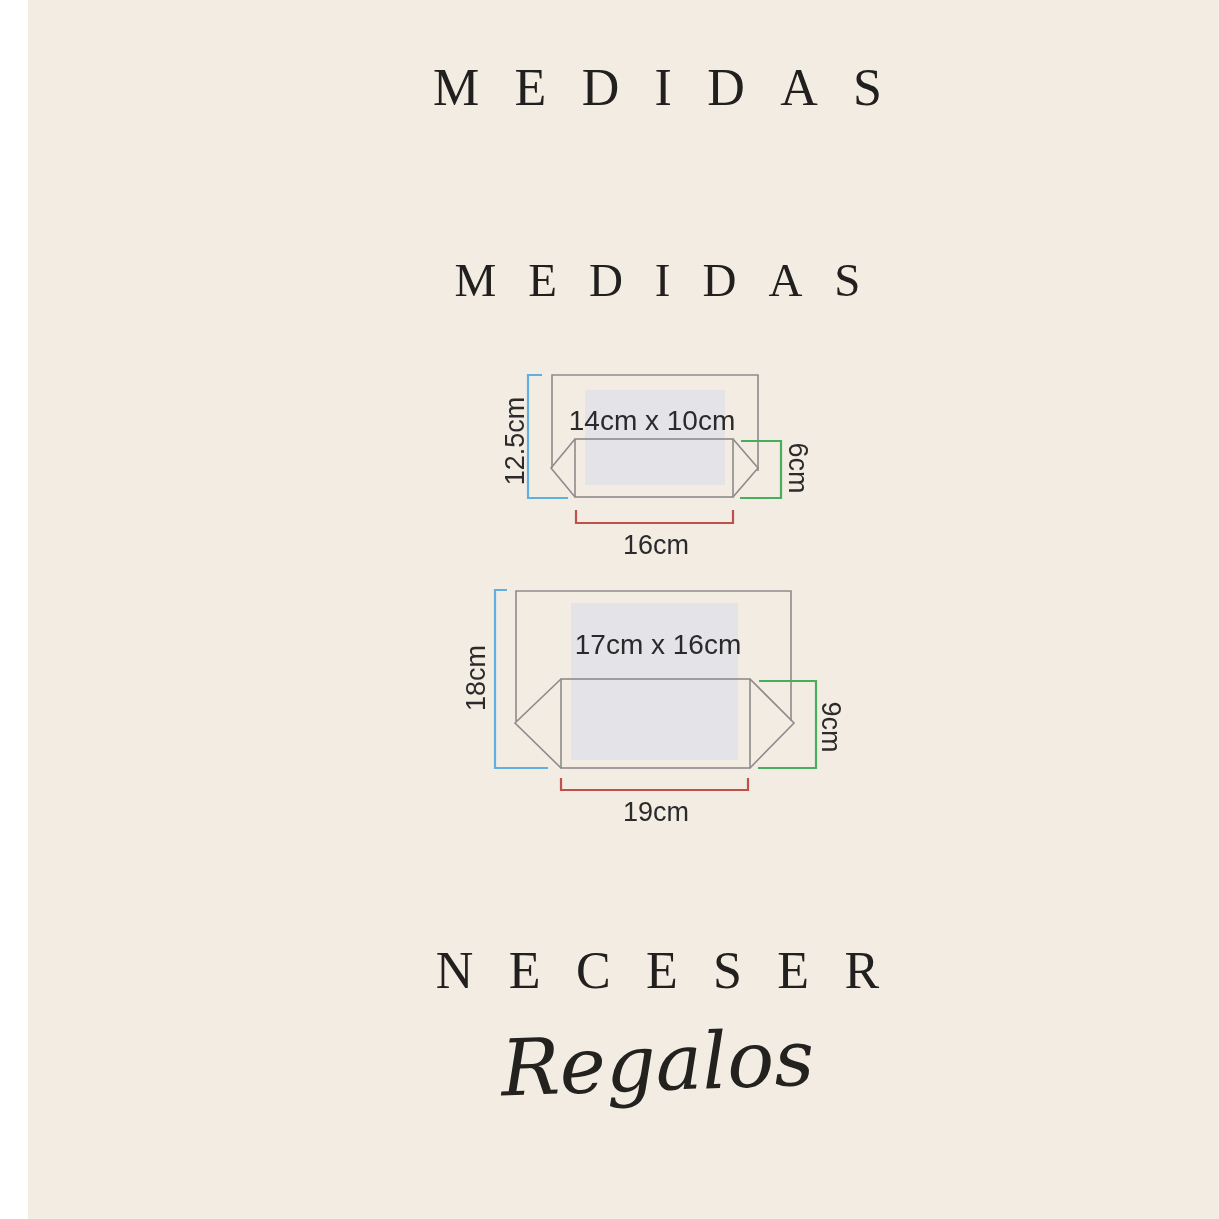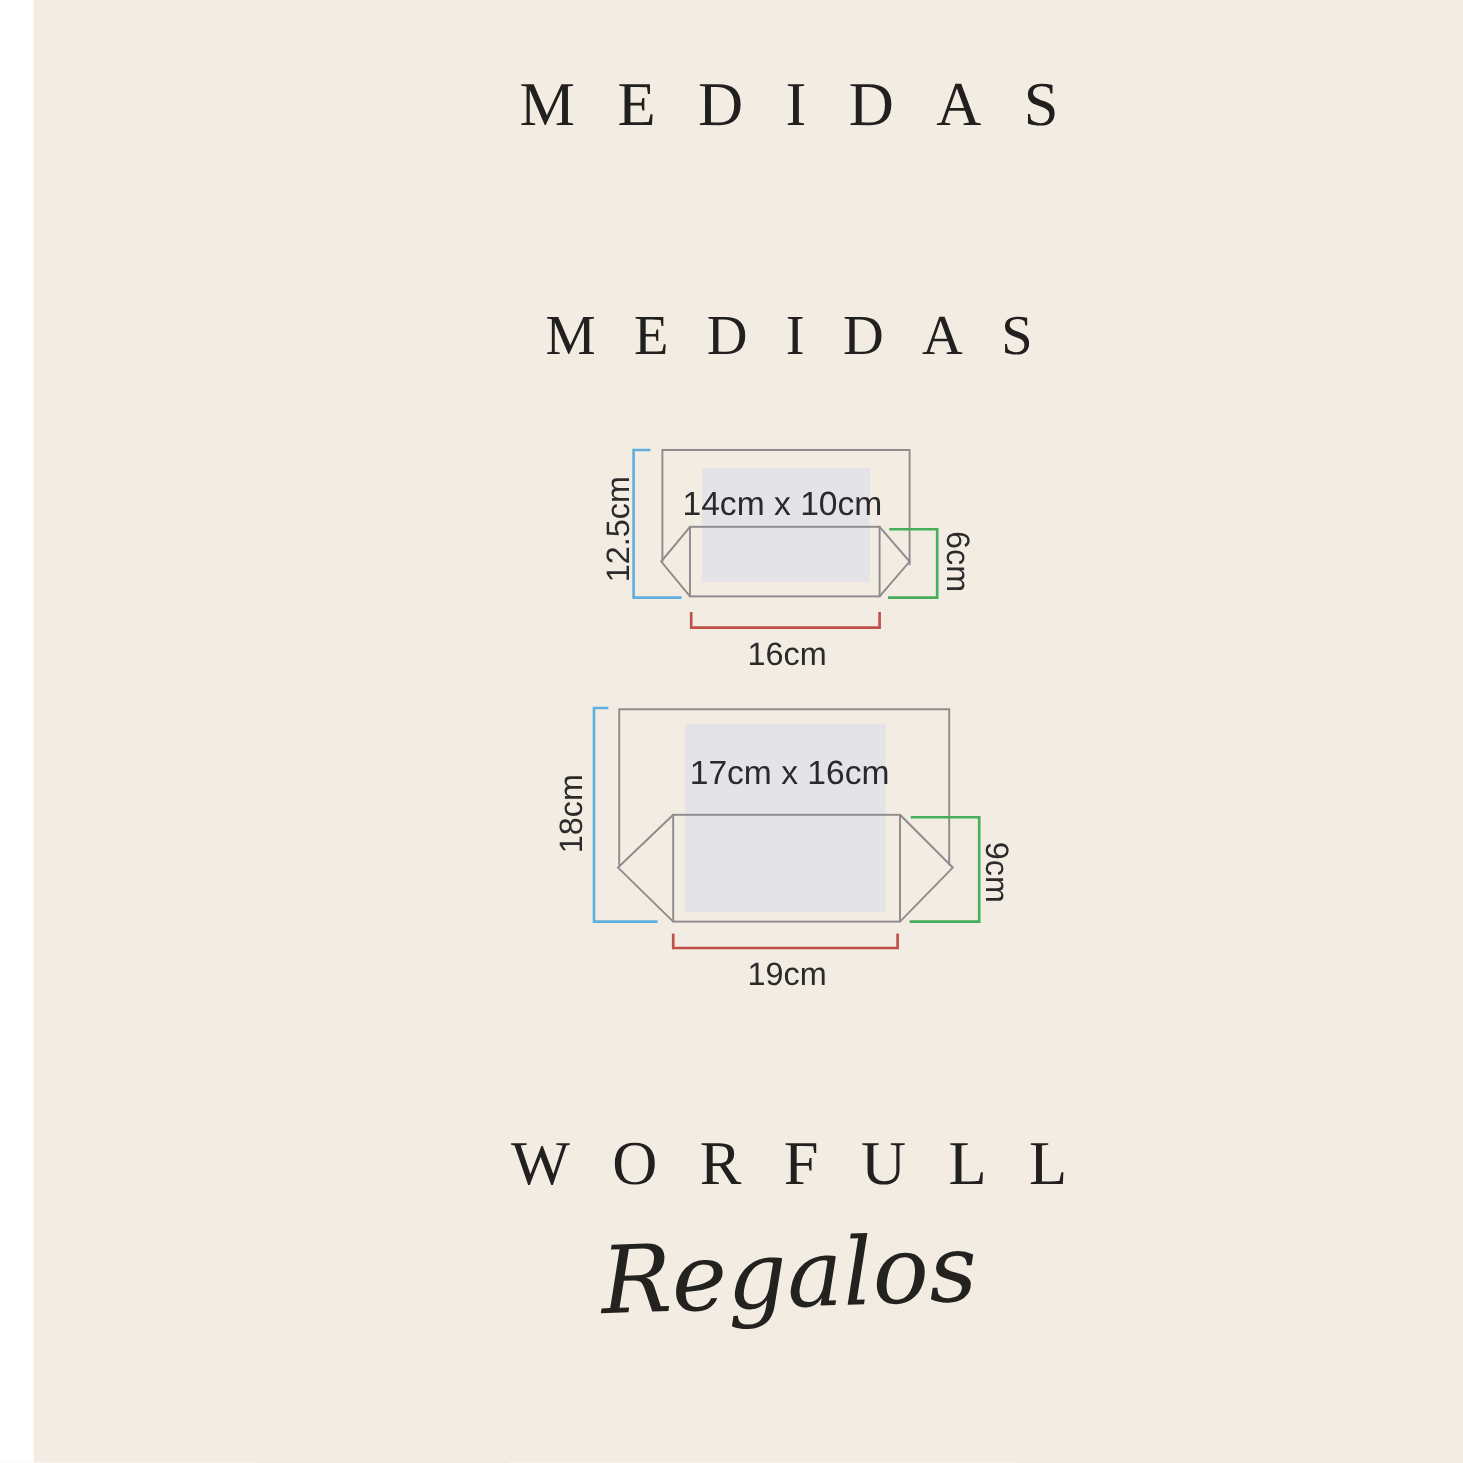--- a/index.html
+++ b/index.html
@@ -99,20 +99,20 @@
       <polyline points="533,778 533,790 720,790 720,778" fill="none" stroke-width="2.2" stroke="#c0504a"></polyline>
 
       <text class="print-label" x="630" y="644" text-anchor="middle" dominant-baseline="central">17cm x 16cm</text>
       <text class="dim-label" text-anchor="middle" dominant-baseline="central" transform="translate(448,678) rotate(-90)">18cm</text>
       <text class="dim-label" text-anchor="middle" dominant-baseline="central" transform="translate(803,727) rotate(90)">9cm</text>
       <text class="dim-label" x="628" y="812" text-anchor="middle" dominant-baseline="central">19cm</text>
     </g>
   </svg>
 
   <div class="heading brand">
-    <span>WORFULL</span>
+    <span>NECESER</span>
   </div>
 
   <div class="brand-sub">
     <span>Regalos</span>
   </div>
 
 </div>
 
 </body></html>

